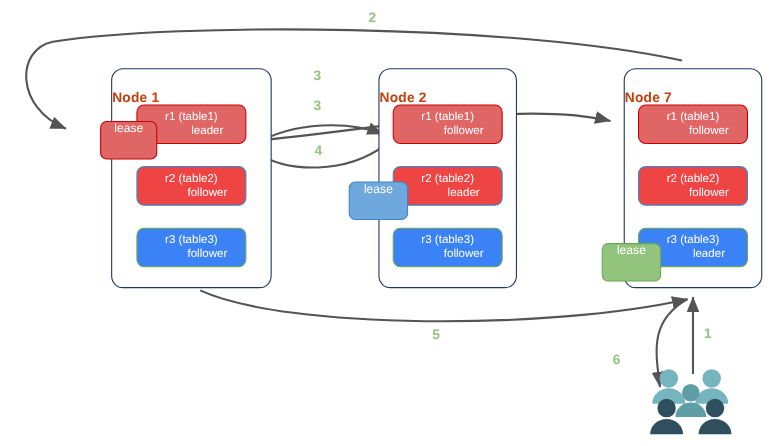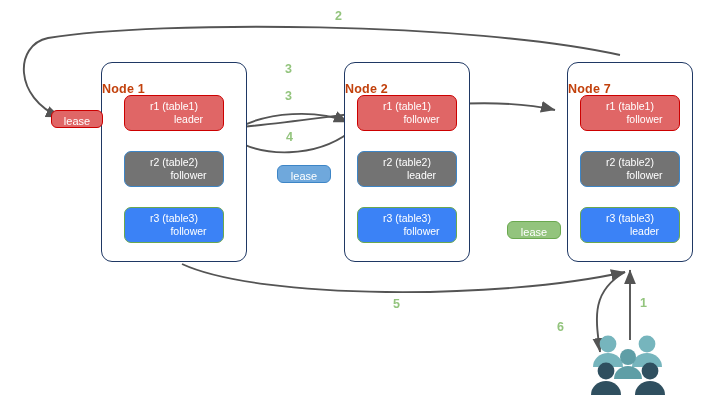--- a/index.html
+++ b/index.html
@@ -22,27 +22,27 @@
   }
   .replica{
     position:absolute;left:50%;transform:translateX(-50%);
     width:100px;height:36px;border-radius:7px;box-sizing:border-box;
     display:flex;flex-direction:column;align-items:center;justify-content:center;
     color:#ffffff;font-size:10.5px;line-height:13px;text-align:center;
     border-width:1.3px;border-style:solid;
   }
   .replica .l2{display:block;margin-left:29px;}
   .rep-red{background:#e06666;border-color:#cc0000;}
-  .rep-blue{background:#737373;border-color:#3d85c6;}
+  .rep-blue{background:#ef4444;border-color:#3d85c6;}
   .rep-green{background:#3b82f6;border-color:#6aa84f;}
 
   .lease{
-    position:absolute;height:18px;border-radius:6px;box-sizing:border-box;
-    display:flex;align-items:flex-end;justify-content:center;
-    font-size:11px;color:#ffffff;border-width:1.3px;border-style:solid;z-index:3;
+    position:absolute;height:35px;border-radius:6px;box-sizing:border-box;
+    display:flex;align-items:flex-start;justify-content:center;
+    font-size:11px;color:#ffffff;border-width:1.3px;border-style:solid;z-index:3;margin-left:40px;
   }
   .lease-red{background:#e06666;border-color:#cc0000;}
   .lease-blue{background:#6fa8dc;border-color:#3d85c6;}
   .lease-green{background:#93c47d;border-color:#6aa84f;}
 
   .step-label{
     position:absolute;font-size:12.5px;font-weight:bold;color:#93c47d;
     z-index:4;white-space:nowrap;
   }
   .users-icon{position:absolute;z-index:3;}

